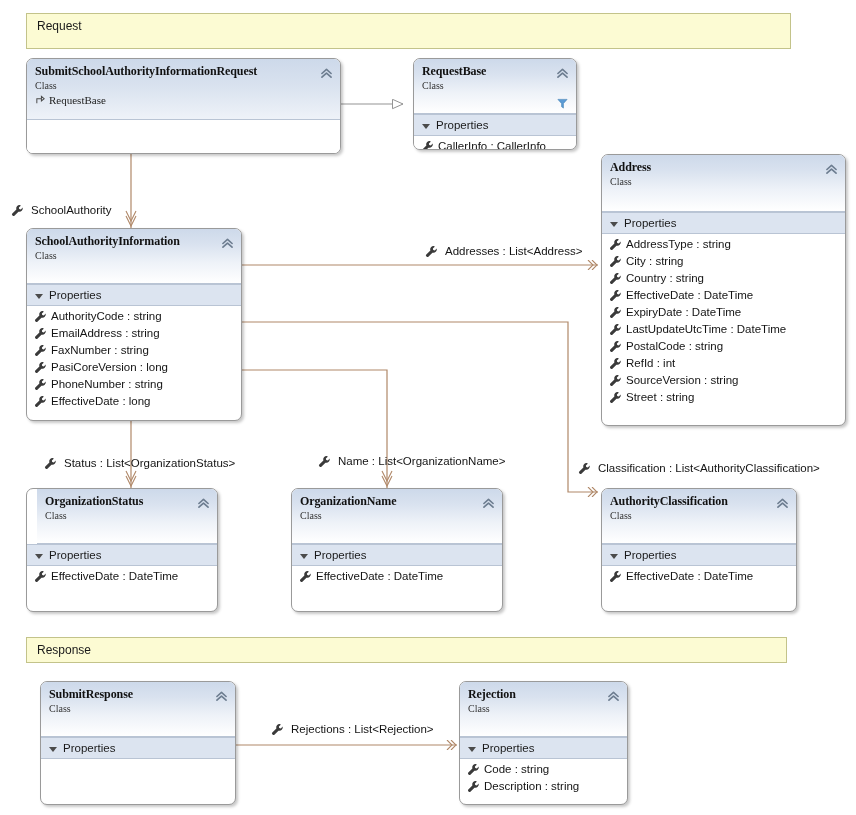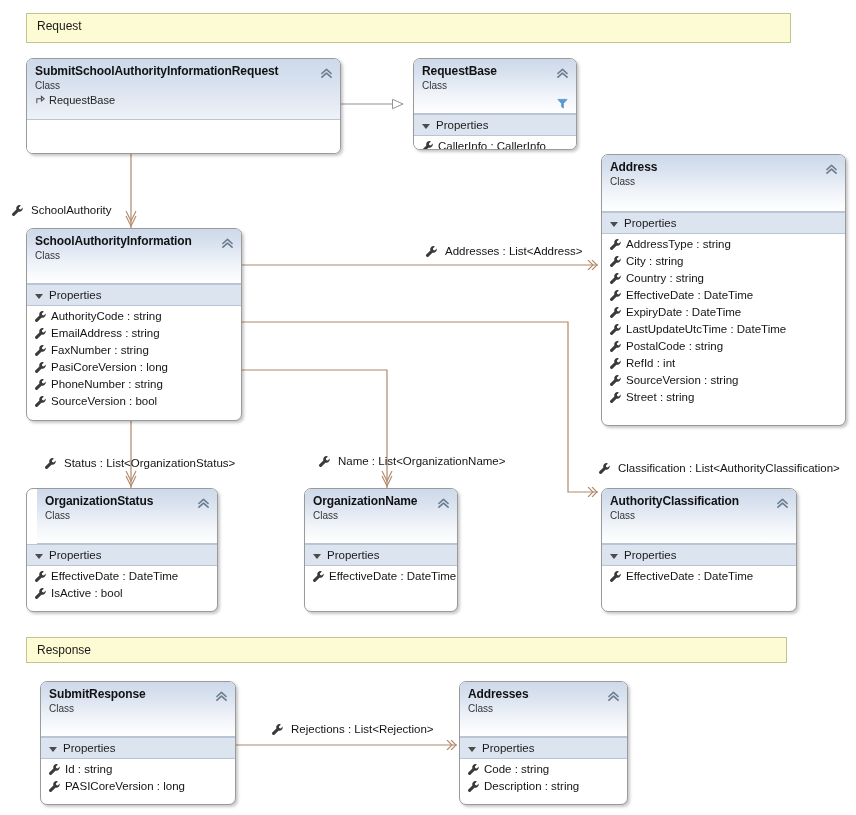--- a/index.html
+++ b/index.html
@@ -41,20 +41,21 @@
     box-shadow: 2px 2px 3px rgba(0,0,0,0.22);
     overflow: hidden;
   }
   .cls-head {
     position: relative;
     background: linear-gradient(to bottom, #cdd9ea 0%, #d9e2ef 28%, #eef2f8 62%, #ffffff 100%);
     padding: 5px 8px 16px 8px;
     border-bottom: 1px solid #b9c4d4;
     min-height: 38px;
     box-sizing: border-box;
+    font-family: Liberation Serif, serif;
   }
   .cls-name {
     font-size: 12px;
     font-weight: bold;
     color: #111;
     line-height: 14px;
     letter-spacing: -0.1px;
   }
   .cls-stereo {
     font-size: 10px;
@@ -188,21 +189,21 @@
 
     <g>
       <path d="M242,322 L568,322 L568,492 L598,492" fill="none" stroke="#b08868" stroke-width="1.2" marker-end="url(#dblchev)"></path>
     </g>
 
     <g>
       <path d="M222,745 L457,745" fill="none" stroke="#b08868" stroke-width="1.2" marker-end="url(#dblchev)"></path>
     </g>
   </svg>
 
-  <div class="banner" style="left:26px; top:13px; width:765px; height:30px;">
+  <div class="banner" style="left:26px; top:13px; width:765px; height:36px;">
     <span>Request</span>
   </div>
 
   <div class="banner" style="left:26px; top:637px; width:761px; height:26px;">
     <span>Response</span>
   </div>
 
   <div class="conn-label" style="left:11px; top:203px;">
     <span class="wrench">
       <svg viewBox="0 0 16 16" width="13" height="13">
@@ -232,21 +233,21 @@
 
   <div class="conn-label" style="left:318px; top:454px;">
     <span class="wrench">
       <svg viewBox="0 0 16 16" width="13" height="13">
           <path d="M11.2 1.3a4.2 4.2 0 0 0-4.6 5.5L1.6 11.8a1.4 1.4 0 0 0 0 2l.6.6a1.4 1.4 0 0 0 2 0l5-5a4.2 4.2 0 0 0 5.2-5l-2.3 2.3-2-.4-.4-2 2.3-2.3z" fill="#3a3a3a"></path>
         </svg>
     </span>
     <span>Name : List&lt;OrganizationName&gt;</span>
   </div>
 
-  <div class="conn-label" style="left:598px; top:461px;text-align:center;">
+  <div class="conn-label" style="left:578px; top:461px;text-align:center;">
     <span class="wrench">
       <svg viewBox="0 0 16 16" width="13" height="13">
           <path d="M11.2 1.3a4.2 4.2 0 0 0-4.6 5.5L1.6 11.8a1.4 1.4 0 0 0 0 2l.6.6a1.4 1.4 0 0 0 2 0l5-5a4.2 4.2 0 0 0 5.2-5l-2.3 2.3-2-.4-.4-2 2.3-2.3z" fill="#3a3a3a"></path>
         </svg>
     </span>
     <span>Classification : List&lt;AuthorityClassification&gt;</span>
   </div>
 
   <div class="conn-label" style="left:271px; top:722px;">
     <span class="wrench">
@@ -382,21 +383,21 @@
               <path d="M11.2 1.3a4.2 4.2 0 0 0-4.6 5.5L1.6 11.8a1.4 1.4 0 0 0 0 2l.6.6a1.4 1.4 0 0 0 2 0l5-5a4.2 4.2 0 0 0 5.2-5l-2.3 2.3-2-.4-.4-2 2.3-2.3z" fill="#3a3a3a"></path>
             </svg></span><span>FaxNumber : string</span></div>
       <div class="member"><span class="wrench"><svg viewBox="0 0 16 16" width="13" height="13">
               <path d="M11.2 1.3a4.2 4.2 0 0 0-4.6 5.5L1.6 11.8a1.4 1.4 0 0 0 0 2l.6.6a1.4 1.4 0 0 0 2 0l5-5a4.2 4.2 0 0 0 5.2-5l-2.3 2.3-2-.4-.4-2 2.3-2.3z" fill="#3a3a3a"></path>
             </svg></span><span>PasiCoreVersion : long</span></div>
       <div class="member"><span class="wrench"><svg viewBox="0 0 16 16" width="13" height="13">
               <path d="M11.2 1.3a4.2 4.2 0 0 0-4.6 5.5L1.6 11.8a1.4 1.4 0 0 0 0 2l.6.6a1.4 1.4 0 0 0 2 0l5-5a4.2 4.2 0 0 0 5.2-5l-2.3 2.3-2-.4-.4-2 2.3-2.3z" fill="#3a3a3a"></path>
             </svg></span><span>PhoneNumber : string</span></div>
       <div class="member"><span class="wrench"><svg viewBox="0 0 16 16" width="13" height="13">
               <path d="M11.2 1.3a4.2 4.2 0 0 0-4.6 5.5L1.6 11.8a1.4 1.4 0 0 0 0 2l.6.6a1.4 1.4 0 0 0 2 0l5-5a4.2 4.2 0 0 0 5.2-5l-2.3 2.3-2-.4-.4-2 2.3-2.3z" fill="#3a3a3a"></path>
-            </svg></span><span>SourceVersion : bool</span></div>
+            </svg></span><span>EffectiveDate : long</span></div>
     </div>
   </div>
 
   <div class="cls" style="left:26px; top:488px; width:192px; height:124px;">
     <div class="cls-head" style="height:55px;margin-left:10px;">
       <div class="cls-name">OrganizationStatus</div>
       <div class="cls-stereo">Class</div>
       <span class="chevron">
         <svg viewBox="0 0 14 12" width="13" height="11">
             <path d="M2 6 L7 1.5 L12 6 M2 10 L7 5.5 L12 10" fill="none" stroke="#6d7d90" stroke-width="1.8" stroke-linecap="round" stroke-linejoin="round"></path>
@@ -404,27 +405,24 @@
       </span>
     </div>
     <div class="comp-head">
       <span class="tri"></span>
       <span>Properties</span>
     </div>
     <div class="members">
       <div class="member"><span class="wrench"><svg viewBox="0 0 16 16" width="13" height="13">
               <path d="M11.2 1.3a4.2 4.2 0 0 0-4.6 5.5L1.6 11.8a1.4 1.4 0 0 0 0 2l.6.6a1.4 1.4 0 0 0 2 0l5-5a4.2 4.2 0 0 0 5.2-5l-2.3 2.3-2-.4-.4-2 2.3-2.3z" fill="#3a3a3a"></path>
             </svg></span><span>EffectiveDate : DateTime</span></div>
-      <div class="member"><span class="wrench"><svg viewBox="0 0 16 16" width="13" height="13">
-              <path d="M11.2 1.3a4.2 4.2 0 0 0-4.6 5.5L1.6 11.8a1.4 1.4 0 0 0 0 2l.6.6a1.4 1.4 0 0 0 2 0l5-5a4.2 4.2 0 0 0 5.2-5l-2.3 2.3-2-.4-.4-2 2.3-2.3z" fill="#3a3a3a"></path>
-            </svg></span><span>IsActive : bool</span></div>
-    </div>
-  </div>
-
-  <div class="cls" style="left:291px; top:488px; width:154px; height:124px;margin-left:13px;">
+    </div>
+  </div>
+
+  <div class="cls" style="left:291px; top:488px; width:212px; height:124px;">
     <div class="cls-head" style="height:55px;">
       <div class="cls-name">OrganizationName</div>
       <div class="cls-stereo">Class</div>
       <span class="chevron">
         <svg viewBox="0 0 14 12" width="13" height="11">
             <path d="M2 6 L7 1.5 L12 6 M2 10 L7 5.5 L12 10" fill="none" stroke="#6d7d90" stroke-width="1.8" stroke-linecap="round" stroke-linejoin="round"></path>
           </svg>
       </span>
     </div>
     <div class="comp-head">
@@ -466,33 +464,25 @@
       <span class="chevron">
         <svg viewBox="0 0 14 12" width="13" height="11">
             <path d="M2 6 L7 1.5 L12 6 M2 10 L7 5.5 L12 10" fill="none" stroke="#6d7d90" stroke-width="1.8" stroke-linecap="round" stroke-linejoin="round"></path>
           </svg>
       </span>
     </div>
     <div class="comp-head">
       <span class="tri"></span>
       <span>Properties</span>
     </div>
-    <div class="members">
-      <div class="member"><span class="wrench"><svg viewBox="0 0 16 16" width="13" height="13">
-              <path d="M11.2 1.3a4.2 4.2 0 0 0-4.6 5.5L1.6 11.8a1.4 1.4 0 0 0 0 2l.6.6a1.4 1.4 0 0 0 2 0l5-5a4.2 4.2 0 0 0 5.2-5l-2.3 2.3-2-.4-.4-2 2.3-2.3z" fill="#3a3a3a"></path>
-            </svg></span><span>Id : string</span></div>
-      <div class="member"><span class="wrench"><svg viewBox="0 0 16 16" width="13" height="13">
-              <path d="M11.2 1.3a4.2 4.2 0 0 0-4.6 5.5L1.6 11.8a1.4 1.4 0 0 0 0 2l.6.6a1.4 1.4 0 0 0 2 0l5-5a4.2 4.2 0 0 0 5.2-5l-2.3 2.3-2-.4-.4-2 2.3-2.3z" fill="#3a3a3a"></path>
-            </svg></span><span>PASICoreVersion : long</span></div>
-    </div>
   </div>
 
   <div class="cls" style="left:459px; top:681px; width:169px; height:124px;">
     <div class="cls-head" style="height:55px;">
-      <div class="cls-name">Addresses</div>
+      <div class="cls-name">Rejection</div>
       <div class="cls-stereo">Class</div>
       <span class="chevron">
         <svg viewBox="0 0 14 12" width="13" height="11">
             <path d="M2 6 L7 1.5 L12 6 M2 10 L7 5.5 L12 10" fill="none" stroke="#6d7d90" stroke-width="1.8" stroke-linecap="round" stroke-linejoin="round"></path>
           </svg>
       </span>
     </div>
     <div class="comp-head">
       <span class="tri"></span>
       <span>Properties</span>

